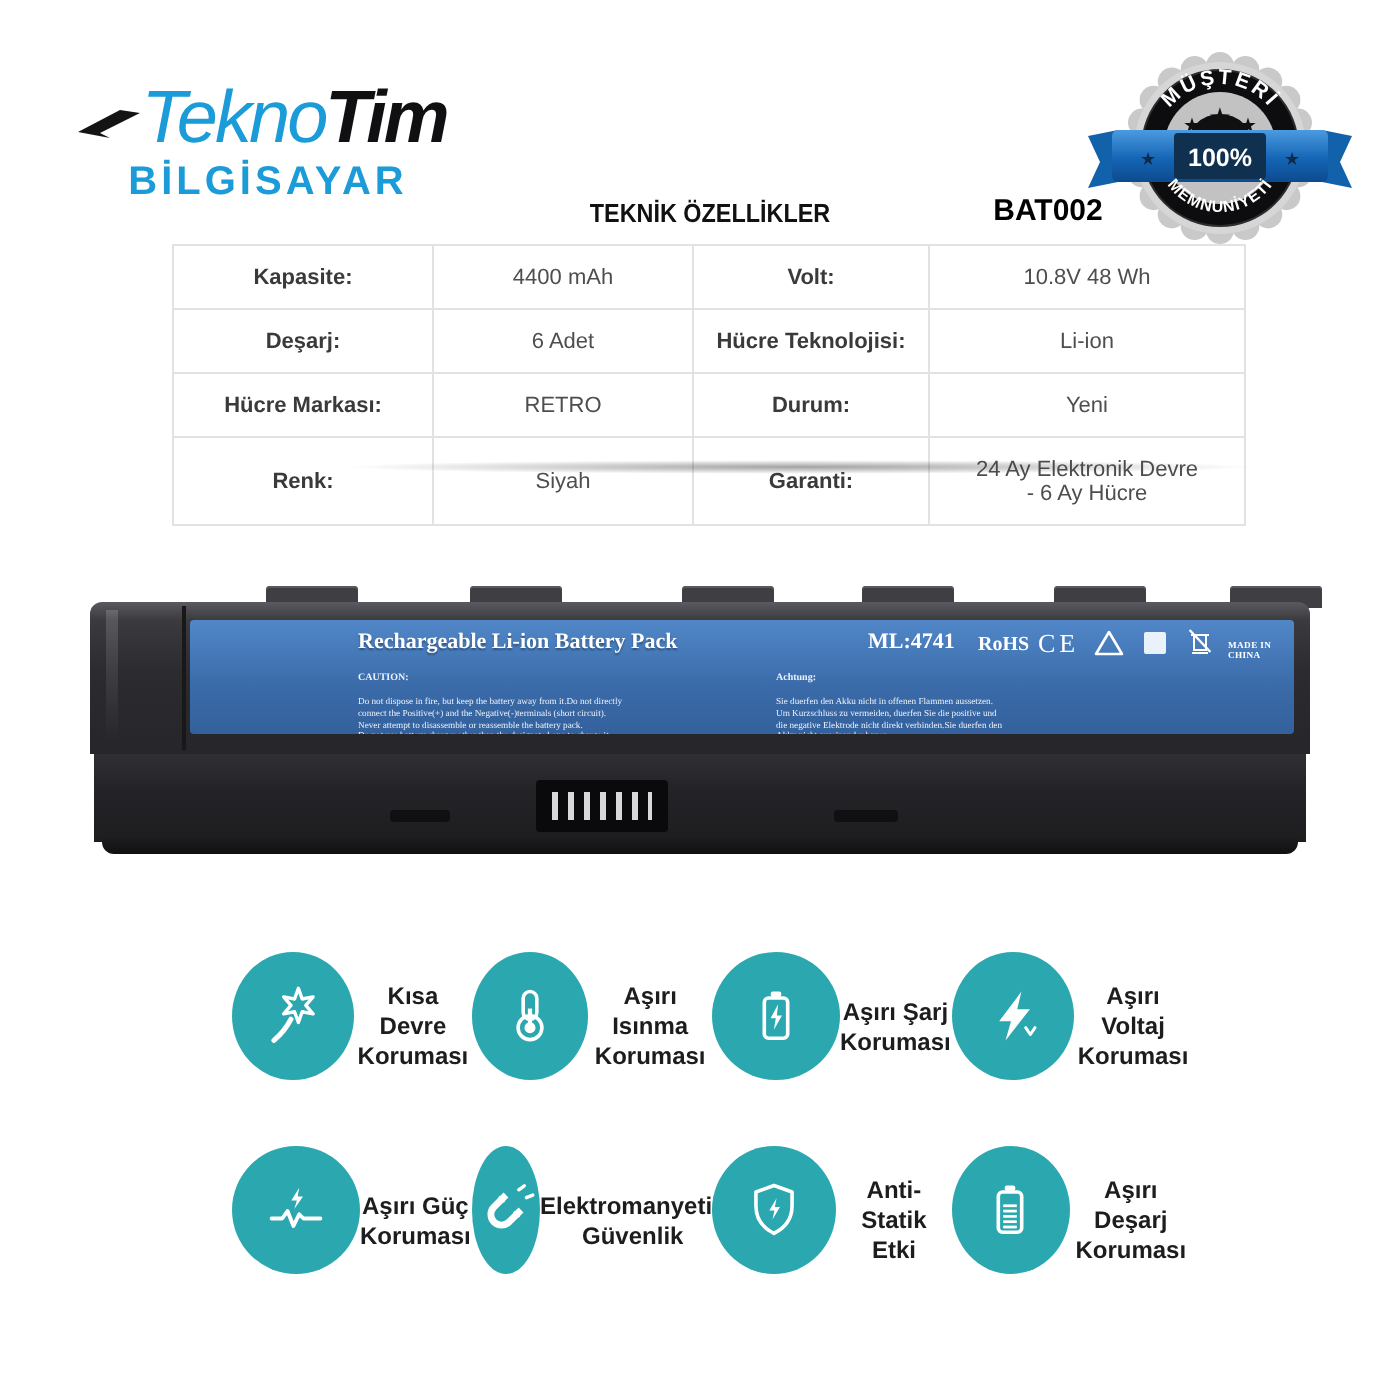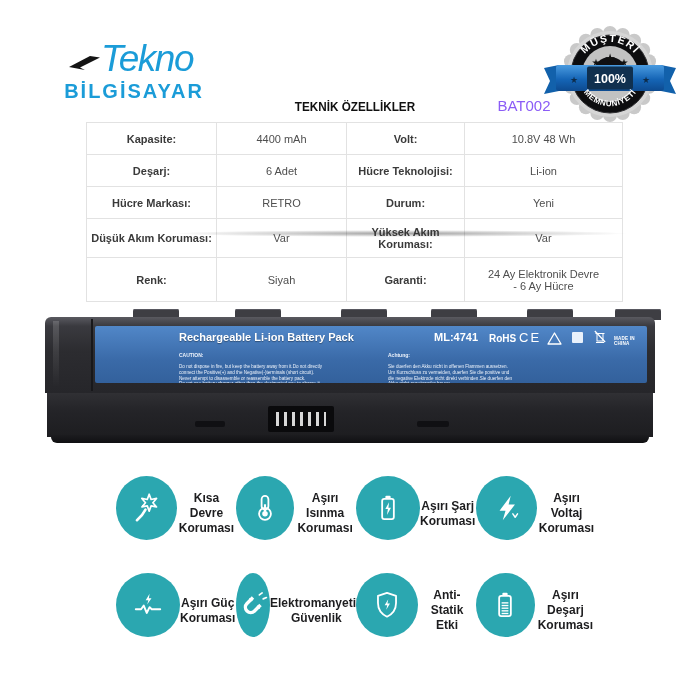--- a/index.html
+++ b/index.html
@@ -14,32 +14,32 @@
   .logo-part2{font-size:37px;font-weight:bold;font-style:italic;letter-spacing:-1.5px;color:#101012;}
   .logo-sub{margin-top:3px;font-size:20px;font-weight:bold;letter-spacing:2px;color:#1b9cd8;}
 
   
   .badge{position:absolute;left:543px;top:26px;width:134px;height:106px;}
 
   
   .spec-title{position:absolute;left:245px;top:99px;width:220px;text-align:center;
               font-size:13px;font-weight:bold;color:#111;transform:scaleX(.9);}
   .spec-code{position:absolute;left:444px;top:97px;width:160px;text-align:center;
-             font-size:15px;font-weight:normal;color:#8b5cf6;}
+             font-size:15px;font-weight:bold;color:#000000;}
   table.specs{position:absolute;left:86px;top:122px;width:536px;border-collapse:collapse;table-layout:fixed;}
   table.specs td{border:1px solid #e2e2e2;font-size:11px;text-align:center;vertical-align:middle;
                  padding:7px 3px;height:17px;background:#fff;white-space:pre-line;}
   td.spec-label{font-weight:bold;color:#3a3a3a;}
   td.spec-value{color:#4e4e4e;}
   tr.tall td{height:29px;}
   .table-shadow{position:absolute;left:170px;top:230px;width:460px;height:7px;border-radius:50%;
                 background:radial-gradient(ellipse at center,rgba(50,50,50,.45) 0%,rgba(50,50,50,0) 70%);}
 
   
-  .battery{position:absolute;left:45px;top:309px;width:610px;height:136px;}
+  .battery{position:absolute;left:45px;top:293px;width:610px;height:136px;font-family:Liberation Serif, serif;}
   .bat-tab{position:absolute;top:0;width:46px;height:11px;background:#3e3e43;
            border-radius:2px 2px 0 0;box-shadow:inset 0 1px 0 #585860;}
   .bat-tab:nth-of-type(1){left:88px}.bat-tab:nth-of-type(2){left:190px}
   .bat-tab:nth-of-type(3){left:296px}.bat-tab:nth-of-type(4){left:386px}
   .bat-tab:nth-of-type(5){left:482px}.bat-tab:nth-of-type(6){left:570px}
   .bat-body{position:absolute;left:0;top:8px;width:610px;height:76px;border-radius:6px 6px 0 0;
             background:linear-gradient(180deg,#5a5a60 0%,#3a3a3f 12%,#2c2c30 45%,#26262a 100%);}
   .bat-capline{position:absolute;left:46px;top:10px;width:2px;height:72px;background:#18181b;}
   .bat-caphl{position:absolute;left:8px;top:12px;width:6px;height:66px;
              background:linear-gradient(180deg,rgba(255,255,255,.16),rgba(255,255,255,0));}
@@ -84,20 +84,21 @@
 <div class="canvas">
 
   <div class="logo">
     <div class="logo-row">
       <span class="logo-swoosh">
         <svg width="32" height="17" viewBox="0 0 32 17">
             <path d="M0,13 L21,2 L31,3.5 L11,13.5 L16,16 Z" fill="#141414"></path>
           </svg>
       </span>
       <span class="logo-part1">Tekno</span>
+      <span class="logo-part2">Tim</span>
     </div>
     <div class="logo-sub">BİLGİSAYAR</div>
   </div>
 
   <div class="badge">
     <svg width="134" height="106" viewBox="0 0 134 106">
       <defs>
         <linearGradient id="rib" x1="0" y1="0" x2="0" y2="1">
           <stop offset="0" stop-color="#4a9be0"></stop>
             <stop offset=".55" stop-color="#1565b6"></stop>
@@ -173,26 +174,20 @@
         <td class="spec-value">6 Adet</td>
         <td class="spec-label">Hücre Teknolojisi:</td>
         <td class="spec-value">Li-ion</td>
       </tr>
       <tr>
         <td class="spec-label">Hücre Markası:</td>
         <td class="spec-value">RETRO</td>
         <td class="spec-label">Durum:</td>
         <td class="spec-value">Yeni</td>
       </tr>
-      <tr>
-        <td class="spec-label">Düşük Akım Koruması:</td>
-        <td class="spec-value">Var</td>
-        <td class="spec-label">Yüksek Akım Koruması:</td>
-        <td class="spec-value">Var</td>
-      </tr>
       <tr class="tall">
         <td class="spec-label">Renk:</td>
         <td class="spec-value">Siyah</td>
         <td class="spec-label">Garanti:</td>
         <td class="spec-value">24 Ay Elektronik Devre
 - 6 Ay Hücre</td>
       </tr>
     </tbody>
   </table>
   <div class="table-shadow"></div>

